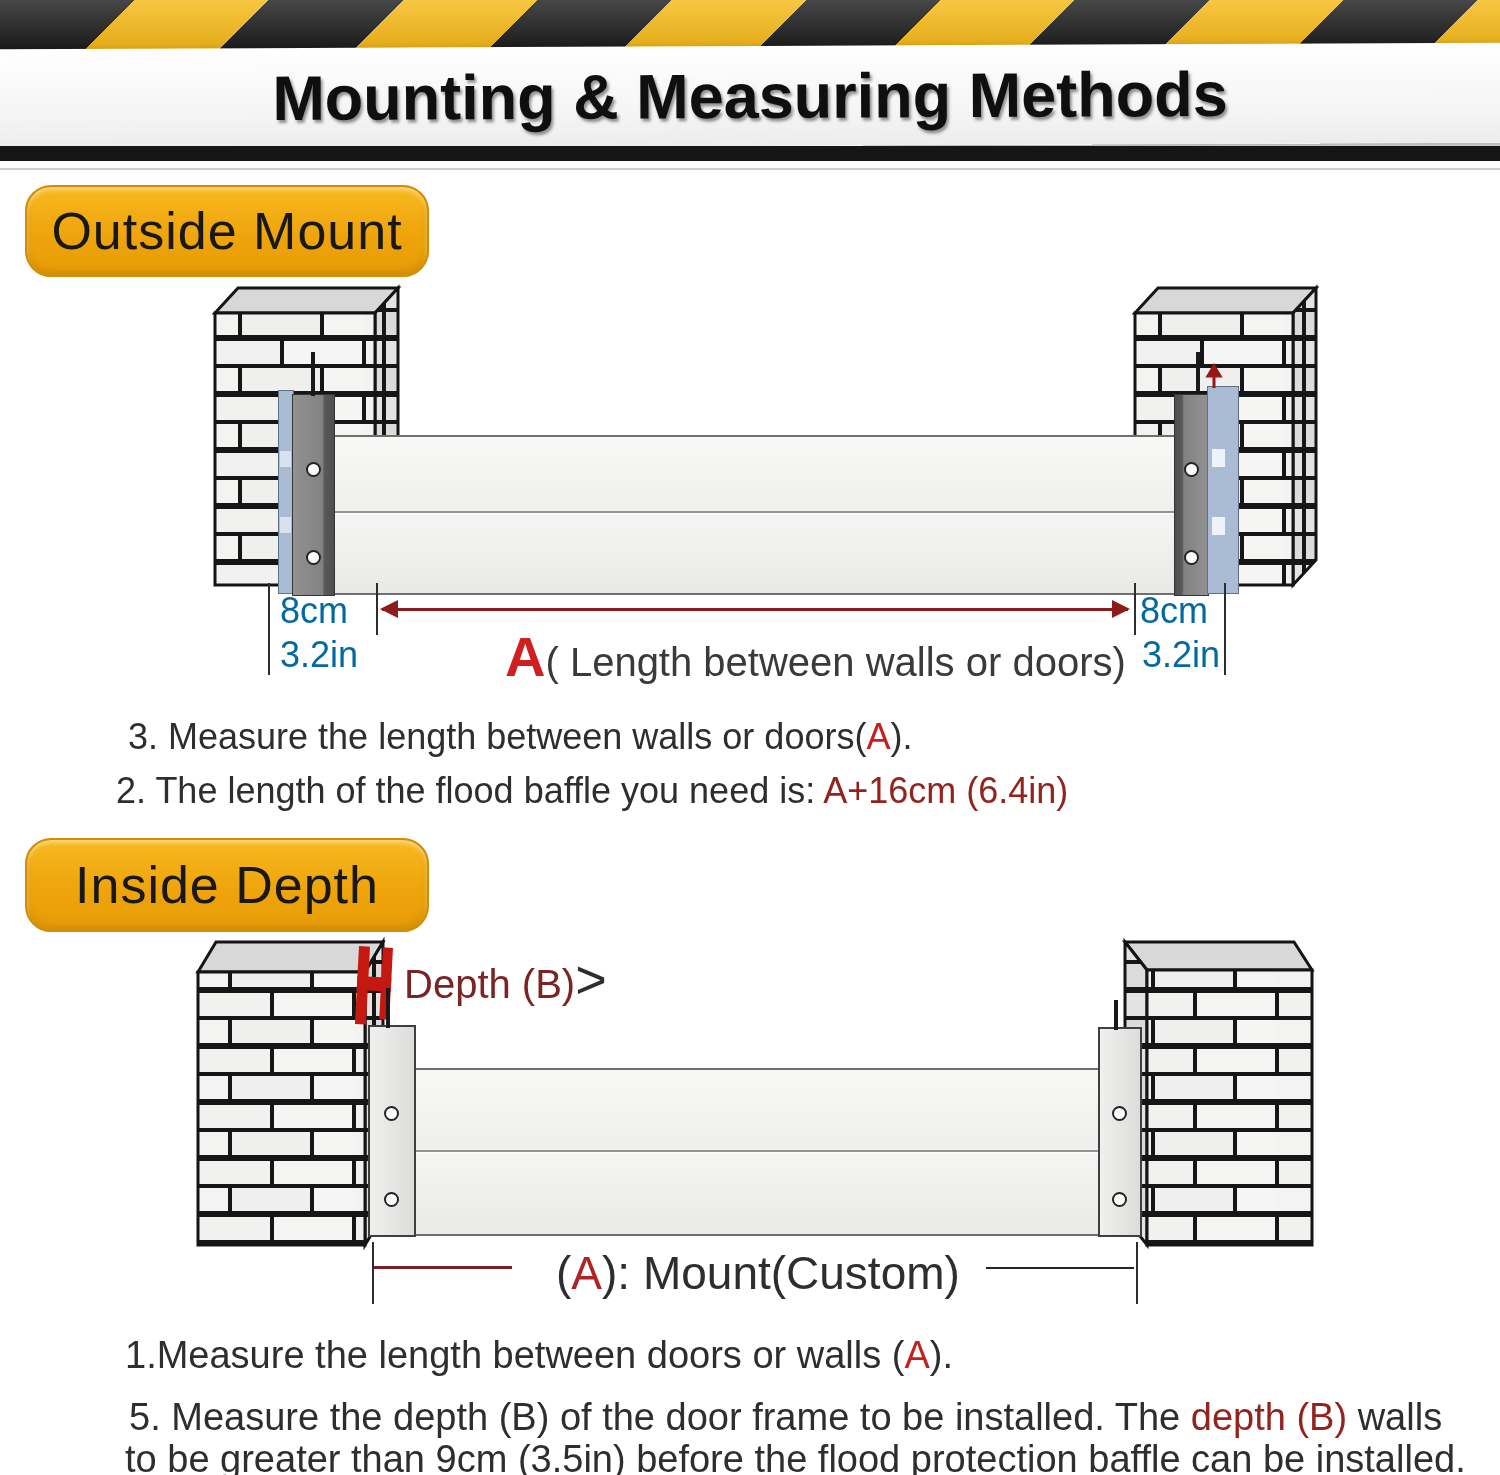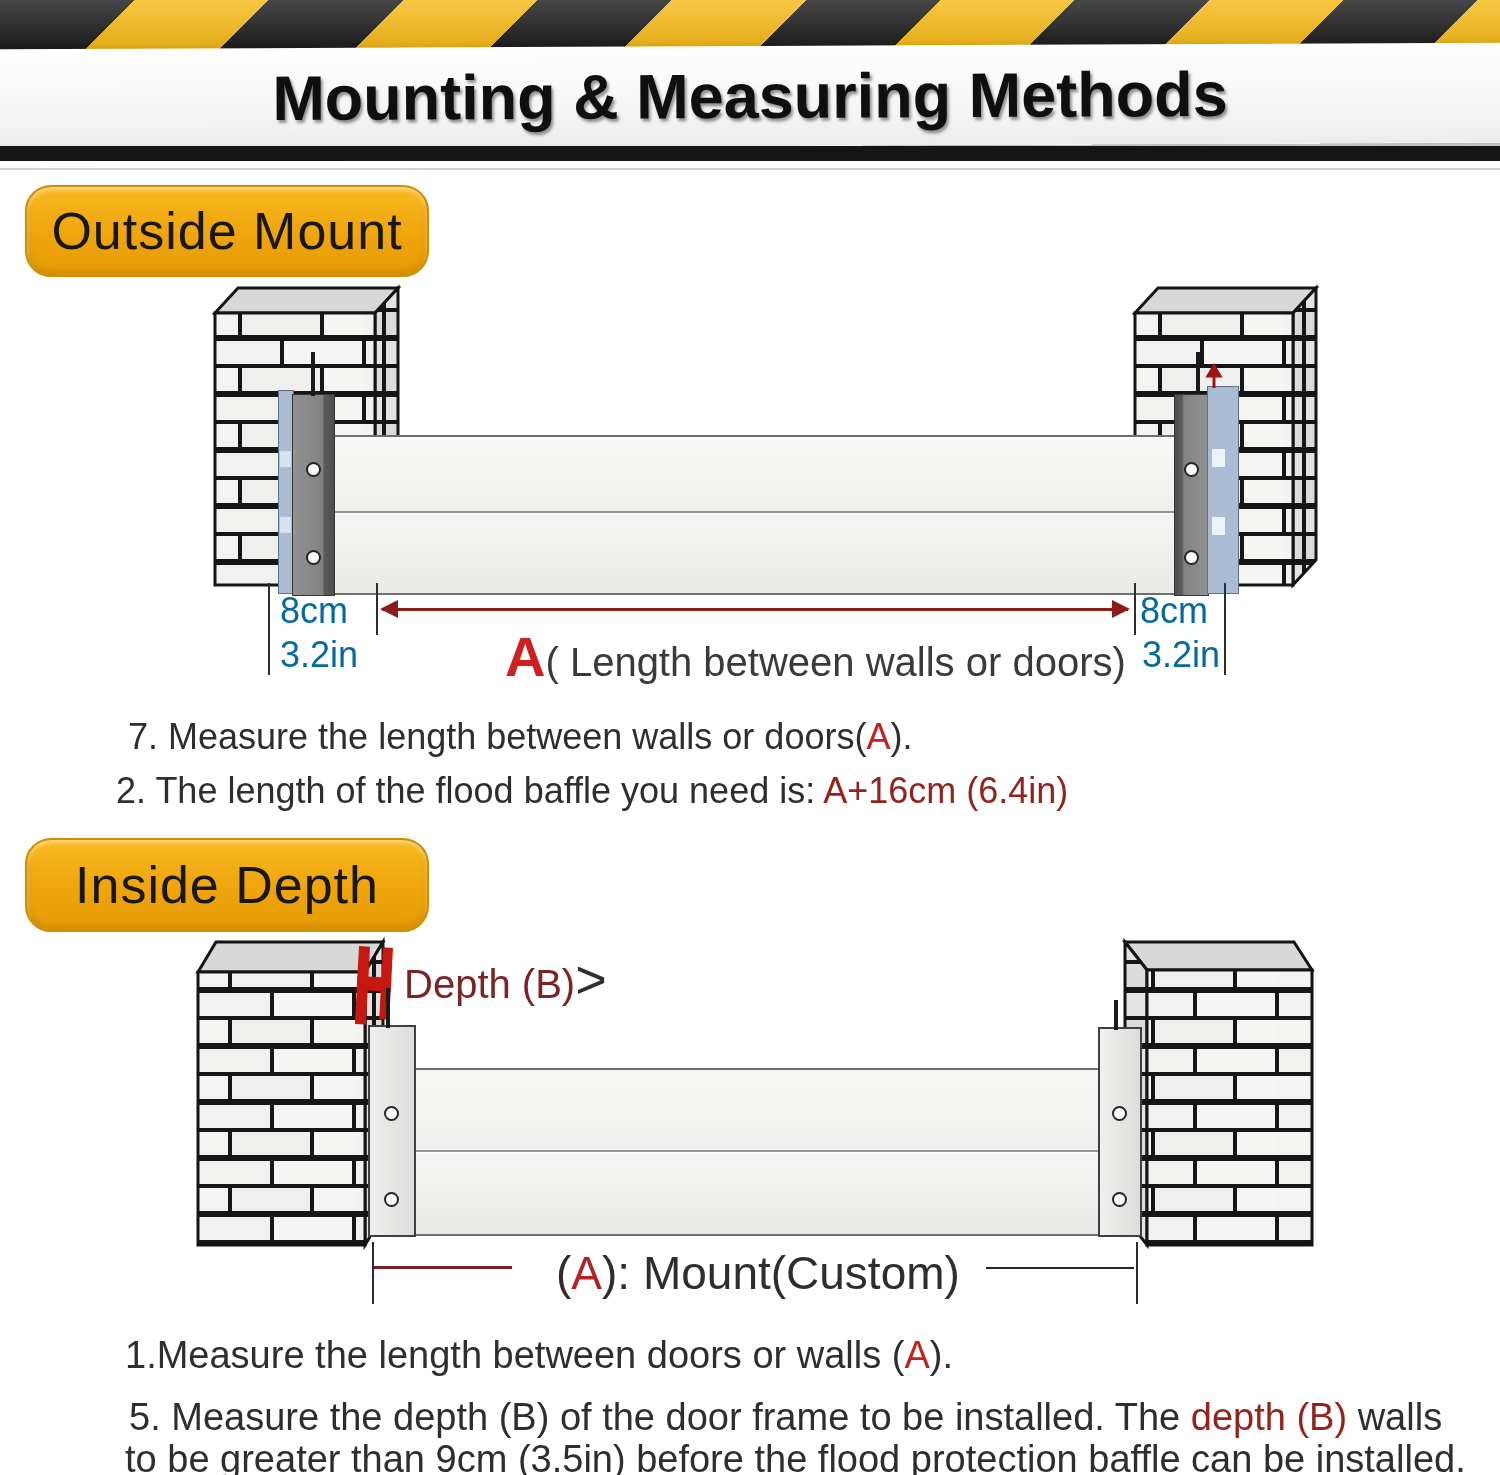--- a/index.html
+++ b/index.html
@@ -147,21 +147,21 @@
   <div class="dim" style="left:280px;top:634px;">3.2in</div>
   <div class="dim" style="left:1140px;top:590px;">8cm</div>
   <div class="dim" style="left:1142px;top:634px;">3.2in</div>
 
   <div class="lbl-row" style="left:505px;top:624px;">
     <span style="font-size:56px;font-weight:700;color:#cf1f1f;">A</span>
       <span style="font-size:40px;color:#3a3a3a;">( Length between walls or doors)</span>
   </div>
 
   <div class="steps" style="left:128px;top:716px;">
-    <span>7. Measure the length between walls or doors(</span><span class="red-a">A</span><span>).</span>
+    <span>3. Measure the length between walls or doors(</span><span class="red-a">A</span><span>).</span>
   </div>
   <div class="steps" style="left:116px;top:770px;">
     <span>2. The length of the flood baffle you need is: </span><span class="maroon">A+16cm (6.4in)</span>
   </div>
 
   <div class="badge" style="left:25px;top:838px;height:90px;">Inside Depth</div>
 
   <svg class="pillar" style="left:190px;top:935px;" width="200" height="315">
     <polygon points="8,37 26,7 193,7 175,37" fill="#d8d8d8" stroke="#141414" stroke-width="3"></polygon>
     <polygon points="175,37 193,7 193,280 175,310" fill="url(#brickSide)" stroke="#141414" stroke-width="3"></polygon>

